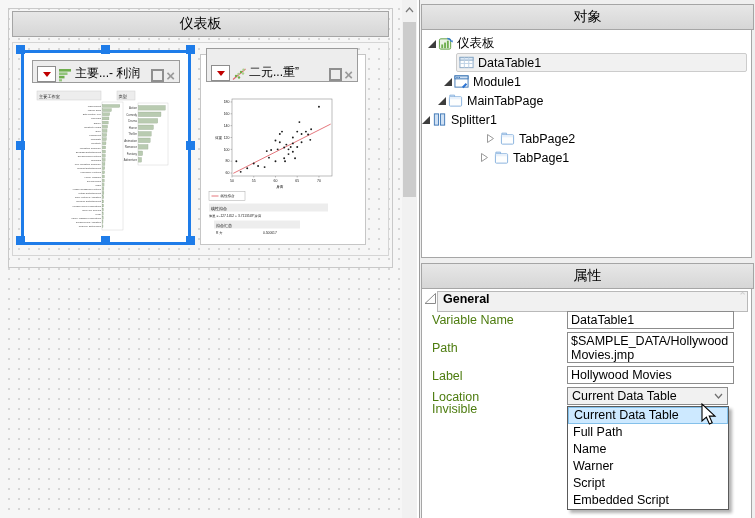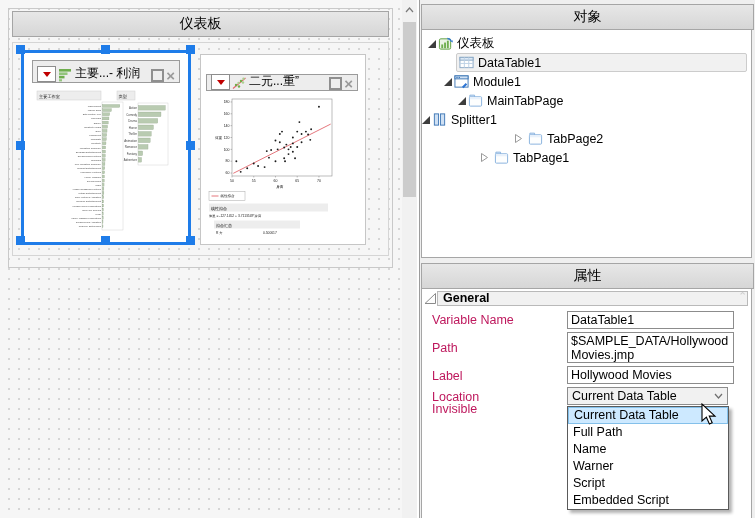--- a/index.html
+++ b/index.html
@@ -16,21 +16,21 @@
   #dash-title{left:12px;top:11px;width:375px;height:24px}
   #tiles-box{left:12px;top:42px;width:375px;height:212px;border:1px solid #d5d5d5}
   
   #tile1{left:21px;top:50px;width:170px;height:195px;box-sizing:border-box;
     border:3px solid #1e7ce9;background:#fff}
   .handle{width:9px;height:9px;background:#1e7ce9}
   .tile-hdr{background:#ededed;border:1px solid #9b9b9b;display:flex;align-items:flex-end;
     gap:2px;padding:0 4px;font-size:12px;box-sizing:border-box}
   #tile1-hdr{left:32px;top:60px;width:148px;height:23px}
   #tile2{left:200px;top:54px;width:164px;height:189px;border:1px solid #c6c6c6;background:#fff}
-  #tile2-hdr{left:206px;top:74px;width:152px;height:17px}
+  #tile2-hdr{left:206px;top:48px;width:152px;height:34px}
   .menu-btn{width:17px;height:14px;background:#fff;border:1px solid #8d8d8d;
     display:flex;align-items:center;justify-content:center;flex:0 0 auto}
   .red-tri{width:0;height:0;border-left:4px solid transparent;border-right:4px solid transparent;
     border-top:5.5px solid #c00000}
   .tile-title{white-space:nowrap;overflow:hidden;flex:1 1 auto}
   .sq-icon{width:9px;height:9px;border:2px solid #8f8f8f;flex:0 0 auto}
   .close-x{color:#9a9a9a;font-weight:bold;font-size:15px;line-height:13px;flex:0 0 auto}
   
   #vscroll{left:402px;top:0;width:15px;height:518px;background:#f1f1f1}
   #vscroll-up{left:402px;top:2px;width:15px;height:15px;display:flex;align-items:center;justify-content:center}
@@ -41,23 +41,23 @@
   #tree{left:421px;top:29px;width:331px;height:229px;background:#fff;border:1px solid #a6a6a6;
     box-sizing:border-box;padding-top:4px}
   .trow{height:19px;display:flex;align-items:center;gap:4px}
   .exp-open{width:0;height:0;border-left:8px solid transparent;border-bottom:8px solid #3d3d3d;margin-right:-2px}
   .tlabel{white-space:nowrap}
   .trow.selected{margin:0 4px 0 34px;padding-left:2px;background:#f1f1f1;
     border:1px solid #cccccc;border-radius:2px;height:17px}
   #prop-hdr{left:421px;top:263px;width:331px;height:24px}
   #props{left:421px;top:288px;width:331px;height:230px;background:#fff;border:1px solid #a6a6a6;
     border-bottom:none;box-sizing:border-box}
-  #gen-bar{left:437px;top:291px;width:311px;height:15px;background:#f1f1f1;border:1px solid #b9b9b9;
-    box-sizing:border-box;display:flex;align-items:flex-end;padding-left:5px;font-weight:bold}
-  .plabel{color:#be185d}
+  #gen-bar{left:437px;top:291px;width:311px;height:21px;background:#f1f1f1;border:1px solid #b9b9b9;
+    box-sizing:border-box;display:flex;align-items:flex-start;padding-left:5px;font-weight:bold}
+  .plabel{color:#4d7c0f}
   .pinput{position:absolute;left:567px;width:167px;border:1px solid #8c8c8c;font-family:"Liberation Sans",sans-serif;
     font-size:12.5px;padding:1px 3px;box-sizing:border-box;background:#fff;color:#000}
   textarea.pinput{resize:none;overflow:hidden;line-height:14px}
   #combo{left:567px;top:387px;width:161px;height:18px;background:#f1f1f1;border:1px solid #8c8c8c;
     box-sizing:border-box;display:flex;align-items:center;justify-content:space-between;padding:0 4px}
   #dropdown{left:567px;top:406px;width:162px;background:#fff;border:1px solid #5a5a5a;
     box-shadow:3px 3px 3px rgba(0,0,0,.3);box-sizing:border-box}
   .opt{height:17px;line-height:17px;padding:0 5px;box-sizing:border-box}
   .opt.selected{background:#cde9ff;border:1px solid #84c0ea;line-height:15px}
   #scroll-hint{left:738px;top:290px;color:#cfcfcf;font-size:11px}
@@ -321,38 +321,38 @@
     <span class="exp-open"></span>
     <svg width="15" height="15" viewBox="0 0 16 16">
       <rect x="1" y="2" width="14" height="12" fill="#fff" stroke="#3f77b5"></rect>
       <rect x="1" y="2" width="14" height="3.2" fill="#cfe0f3" stroke="#3f77b5"></rect>
       <circle cx="3.2" cy="3.6" r=".8" fill="#3f77b5"></circle>
         <circle cx="5.6" cy="3.6" r=".8" fill="#3f77b5"></circle>
       <path d="M8.5,13.5 l4,-4 l1.6,1.6 l-4,4 z" fill="#2e75d4"></path>
     </svg>
     <span class="tlabel">Module1</span>
   </div>
-  <div class="trow" style="padding-left:36px">
+  <div class="trow" style="padding-left:16px">
     <span class="exp-open"></span>
     <svg width="15" height="15" viewBox="0 0 16 16">
       <path d="M2,4.5 l0,-2.2 l5,0 l0,2.2" fill="#e8f1fb" stroke="#85b0dd"></path>
       <rect x="1.5" y="4" width="13" height="10" rx="1" fill="#fdfefe" stroke="#85b0dd"></rect>
       <rect x="2" y="4.5" width="12" height="2.2" fill="#e8f1fb"></rect>
     </svg>
     <span class="tlabel">MainTabPage</span>
   </div>
   <div class="trow" style="">
     <span class="exp-open"></span>
     <svg width="15" height="15" viewBox="0 0 16 16">
       <rect x="2.5" y="2" width="4.5" height="12" fill="#cfe0f3" stroke="#3f77b5"></rect>
       <rect x="9" y="2" width="4.5" height="12" fill="#cfe0f3" stroke="#3f77b5"></rect>
     </svg>
     <span class="tlabel">Splitter1</span>
   </div>
-  <div class="trow" style="padding-left:92px">
+  <div class="trow" style="padding-left:64px">
     <svg width="10" height="11" viewBox="0 0 10 11">
       <path d="M1.5,1.5 L7.5,5.5 L1.5,9.5 Z" fill="#fff" stroke="#9a9a9a"></path>
     </svg>
     <svg width="15" height="15" viewBox="0 0 16 16">
       <path d="M2,4.5 l0,-2.2 l5,0 l0,2.2" fill="#e8f1fb" stroke="#85b0dd"></path>
       <rect x="1.5" y="4" width="13" height="10" rx="1" fill="#fdfefe" stroke="#85b0dd"></rect>
       <rect x="2" y="4.5" width="12" height="2.2" fill="#e8f1fb"></rect>
     </svg>
     <span class="tlabel">TabPage2</span>
   </div>

